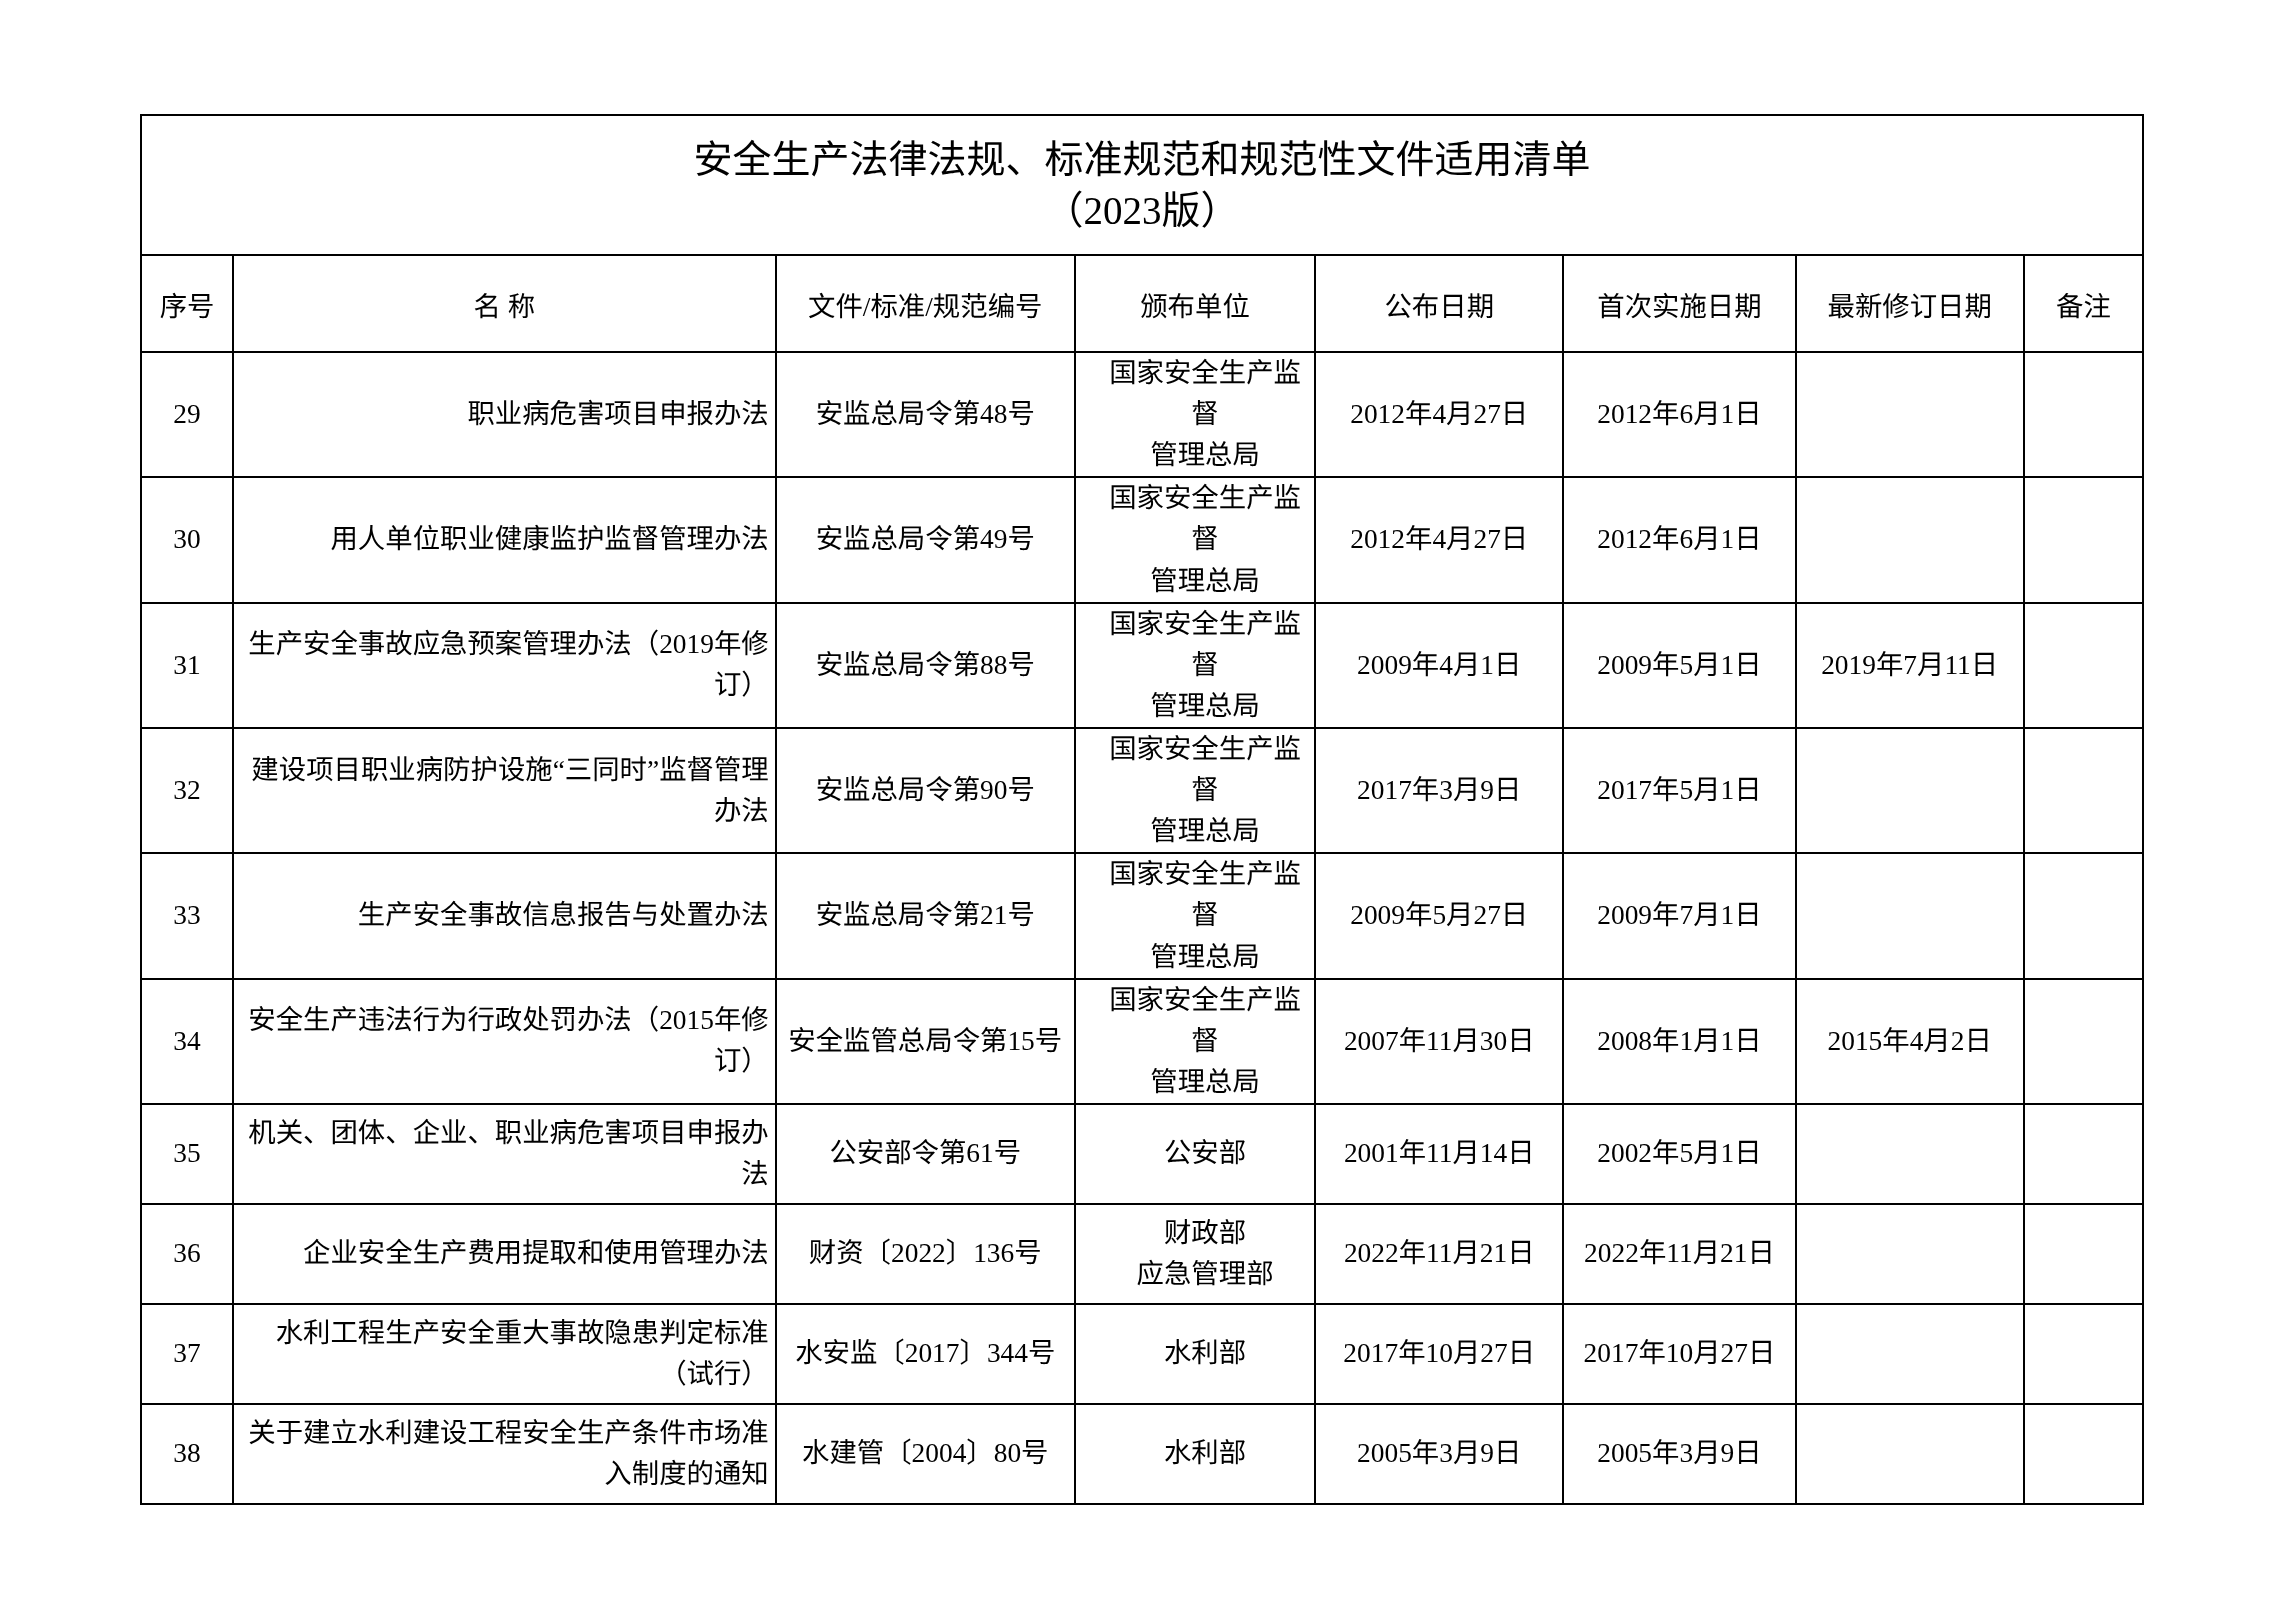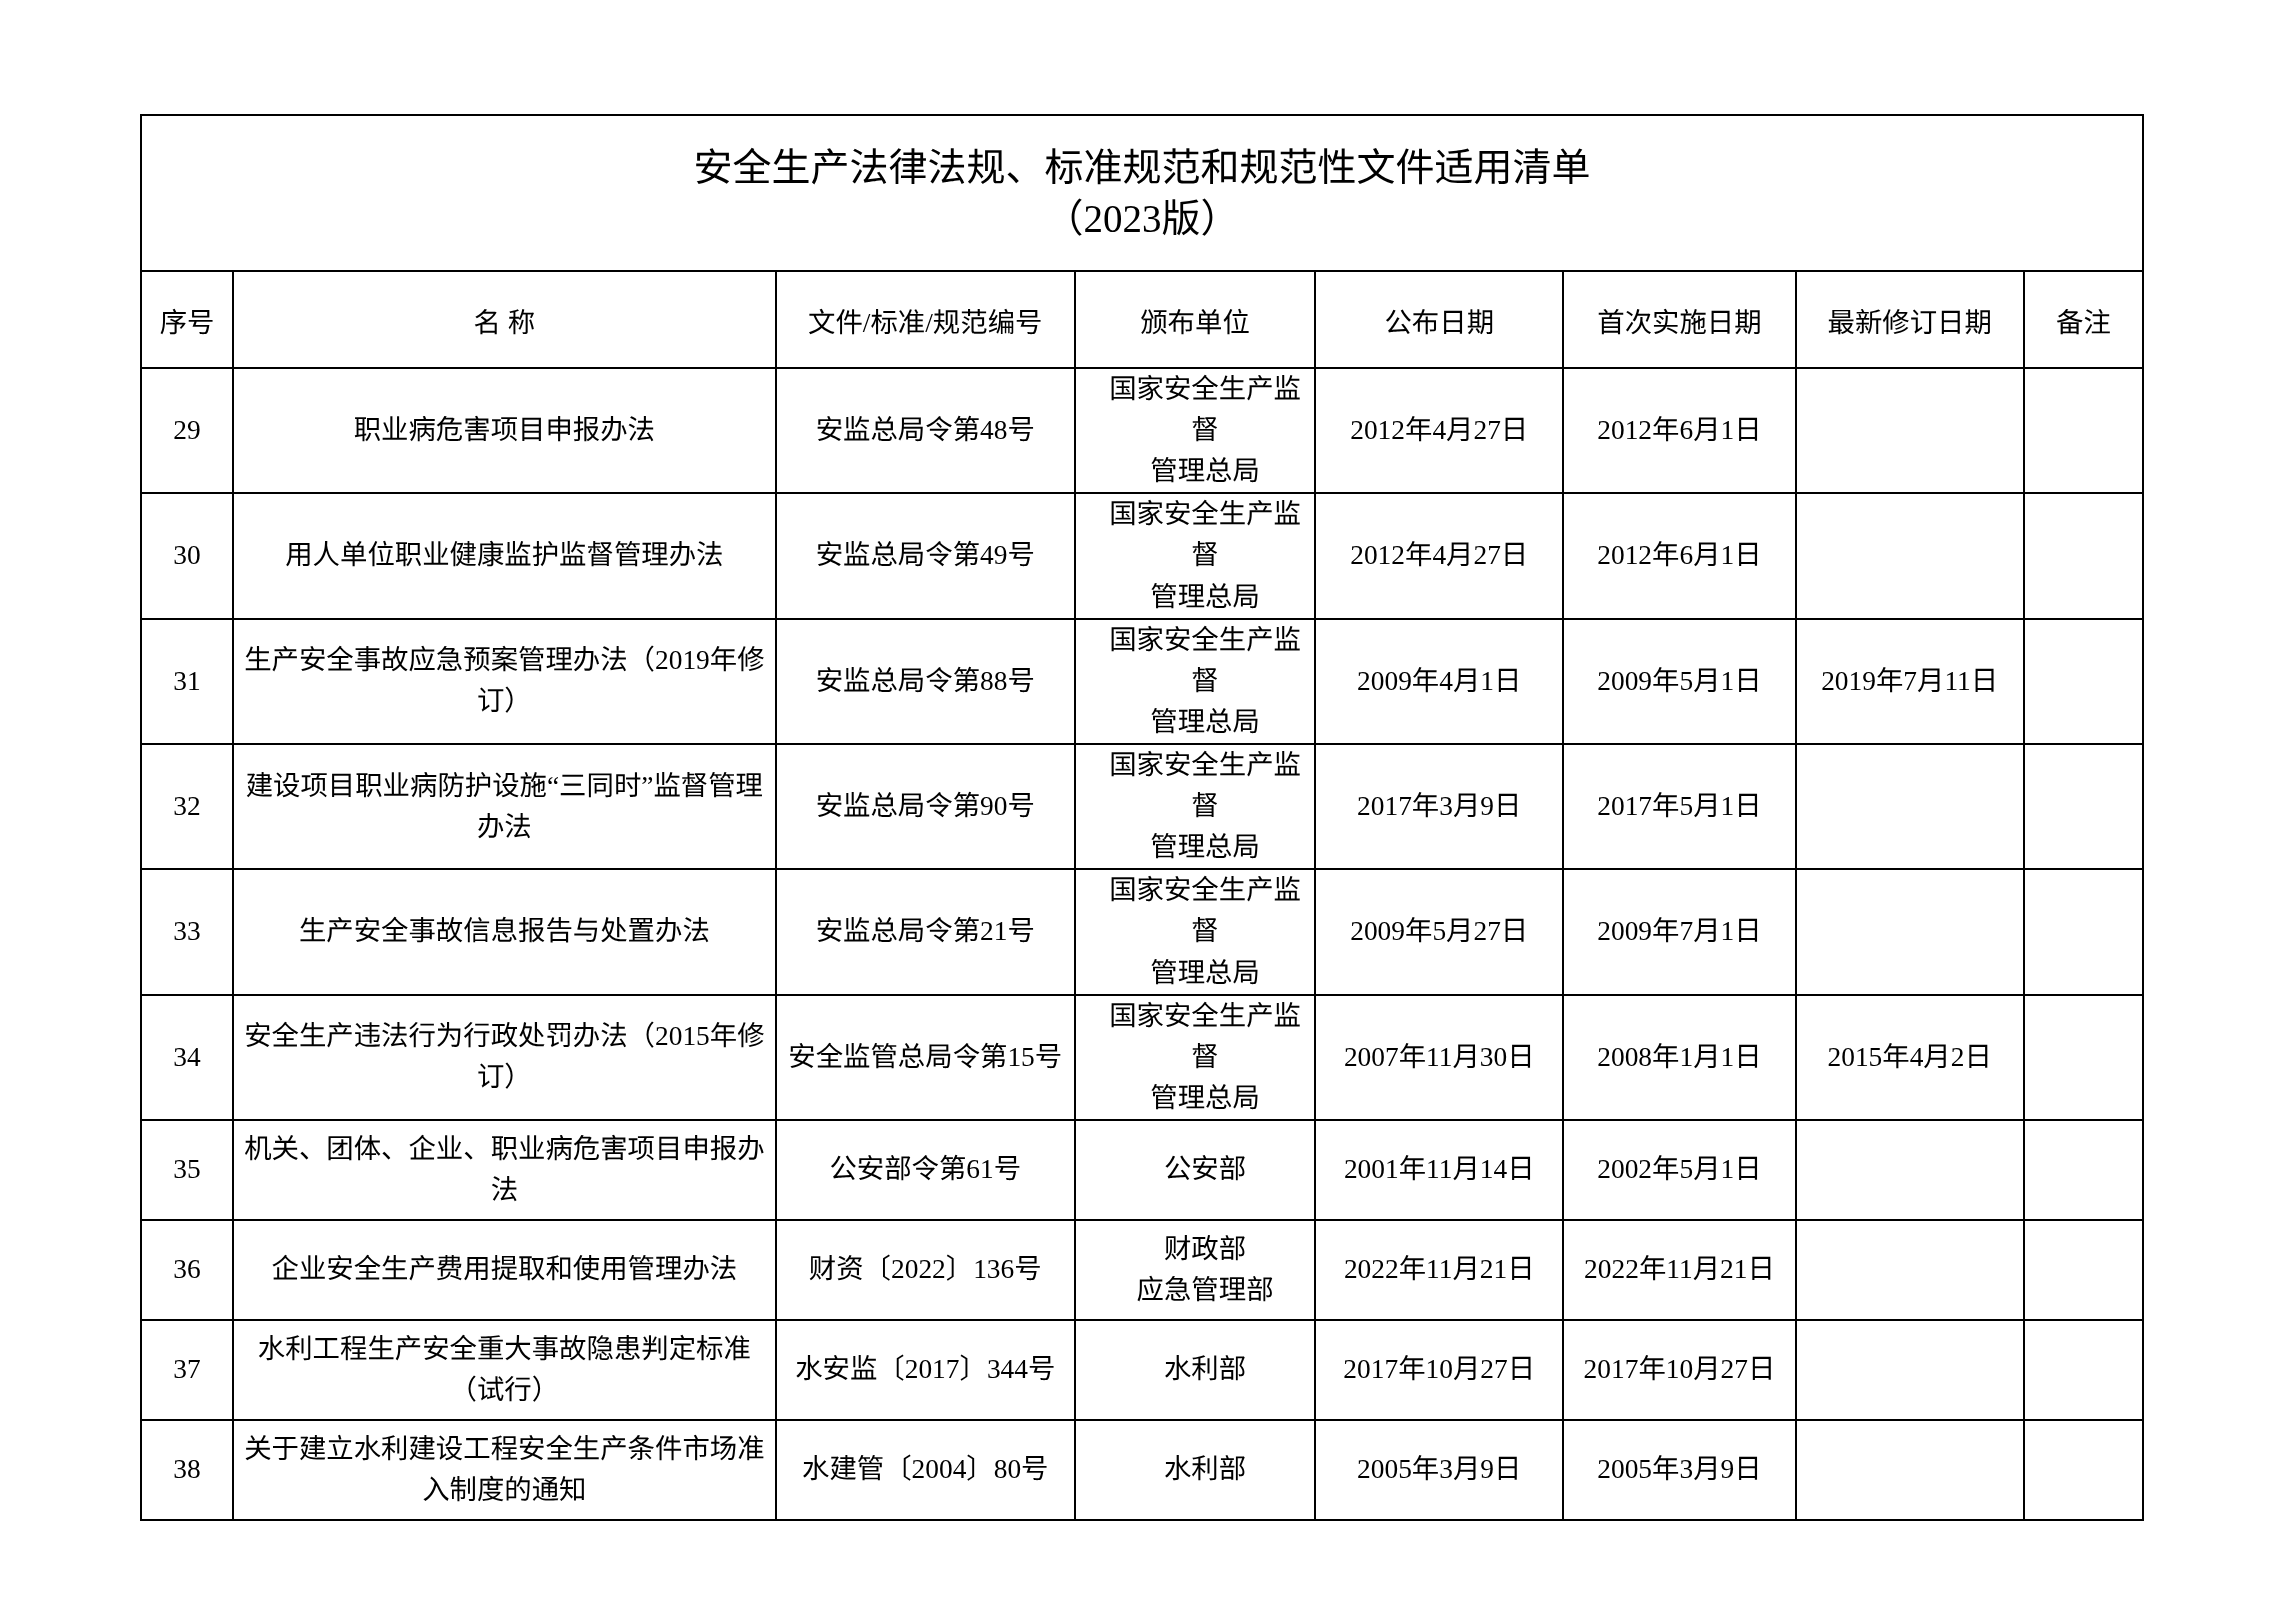--- a/index.html
+++ b/index.html
@@ -39,40 +39,40 @@
     font-weight: normal;
   }
   
   .title-row th {
     height: 138px;
     border-bottom: 3.9px solid #000000;
     text-align: center;
     font-weight: bold;
     font-size: 39px;
     line-height: 51px;
-    padding: 8px;
+    padding: 0;
   }
   
   .header-row th {
     height: 95px;
     text-align: center;
     font-weight: bold;
     font-size: 27.4px;
     padding: 0 0;
   }
   
   .data-row td {
     height: 98px;
     font-size: 27.4px;
     line-height: 1.5;
     text-align: center;
     padding: 0 3.9px;
   }
   .data-row td.c-name {
-    text-align: center;
+    text-align: right;
     padding: 0 5.9px;
   }
   .data-row td.c-issuer {
     white-space: pre-line;
     padding-left: 24px;
   }
 </style>
 </head>
 <body>
 

